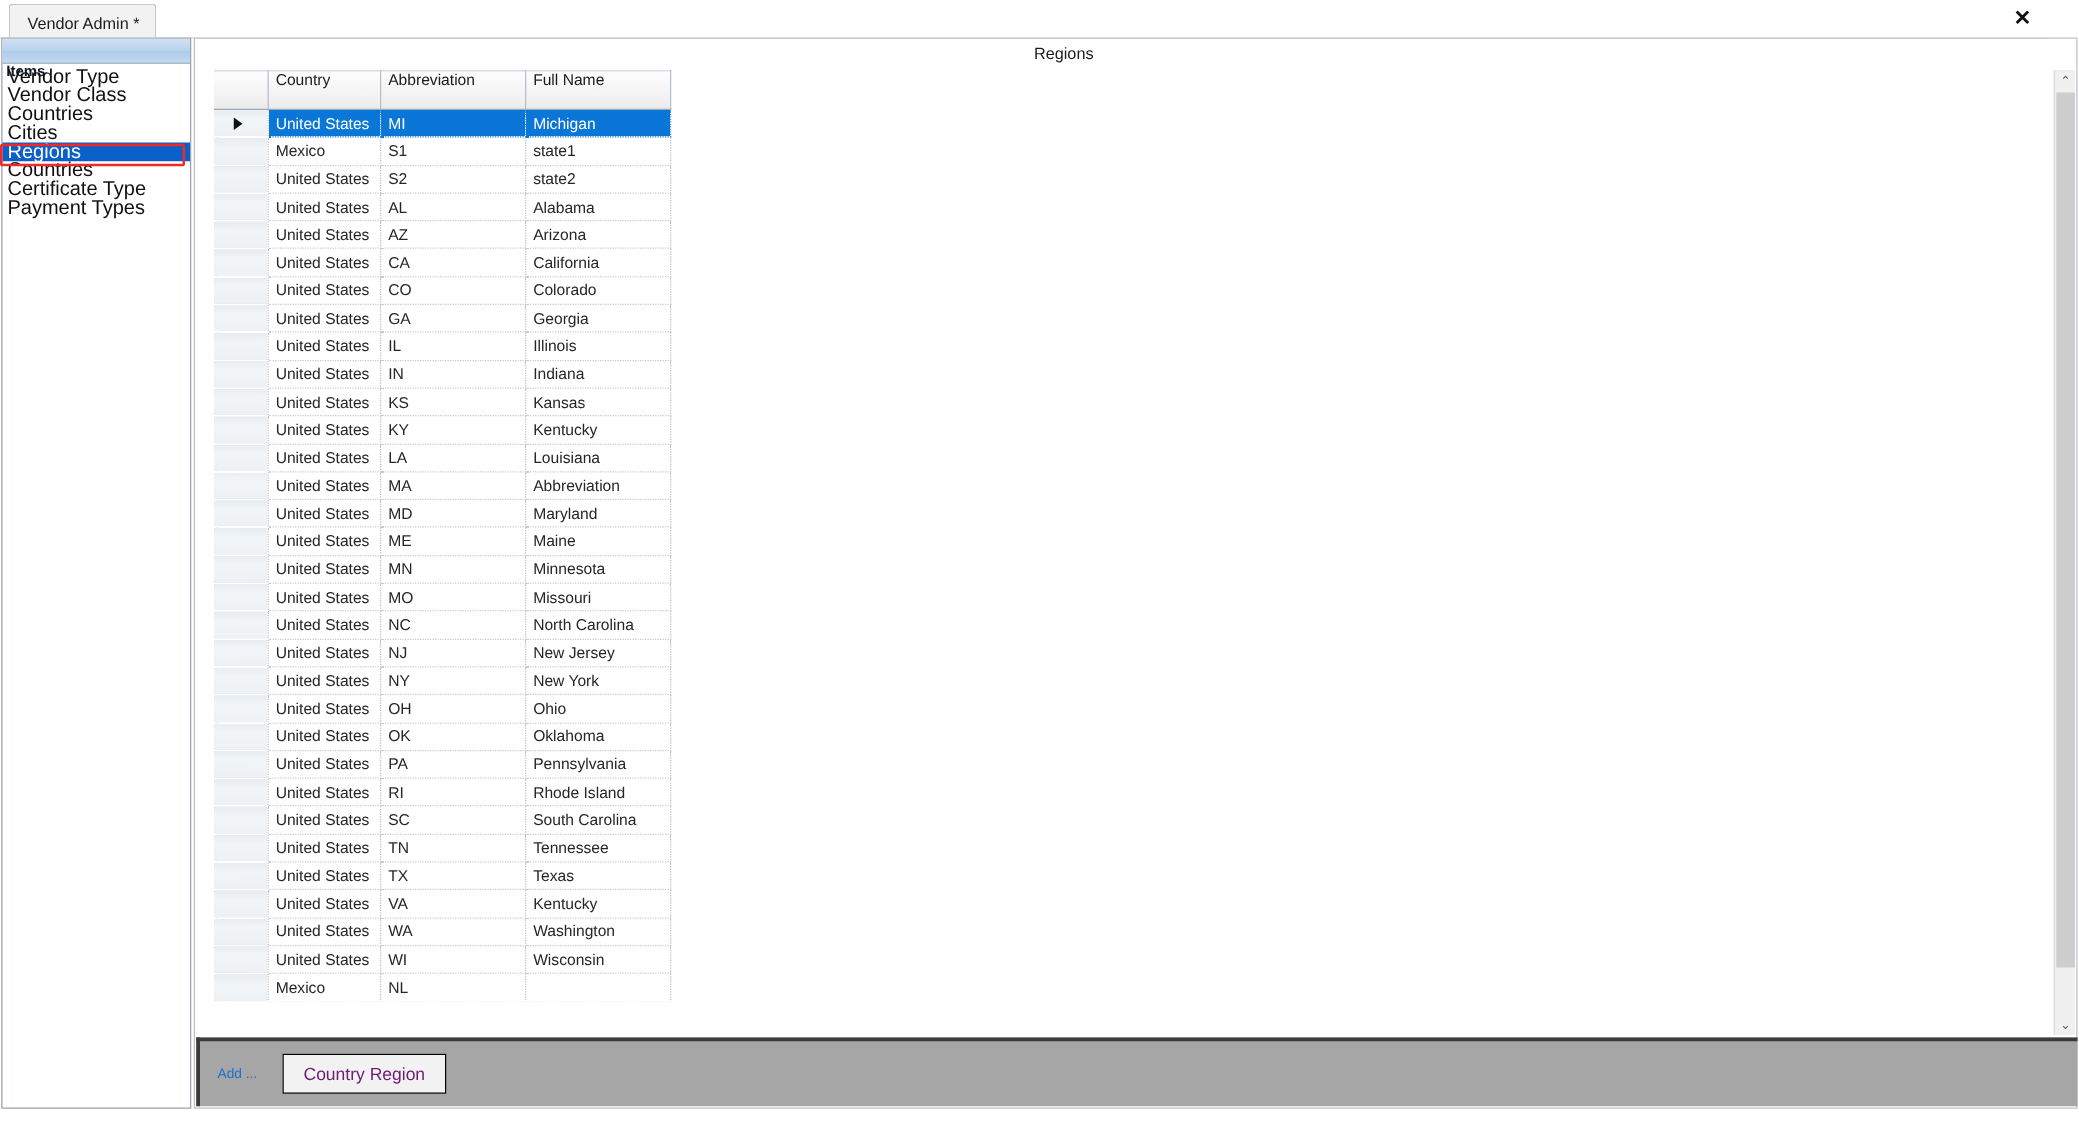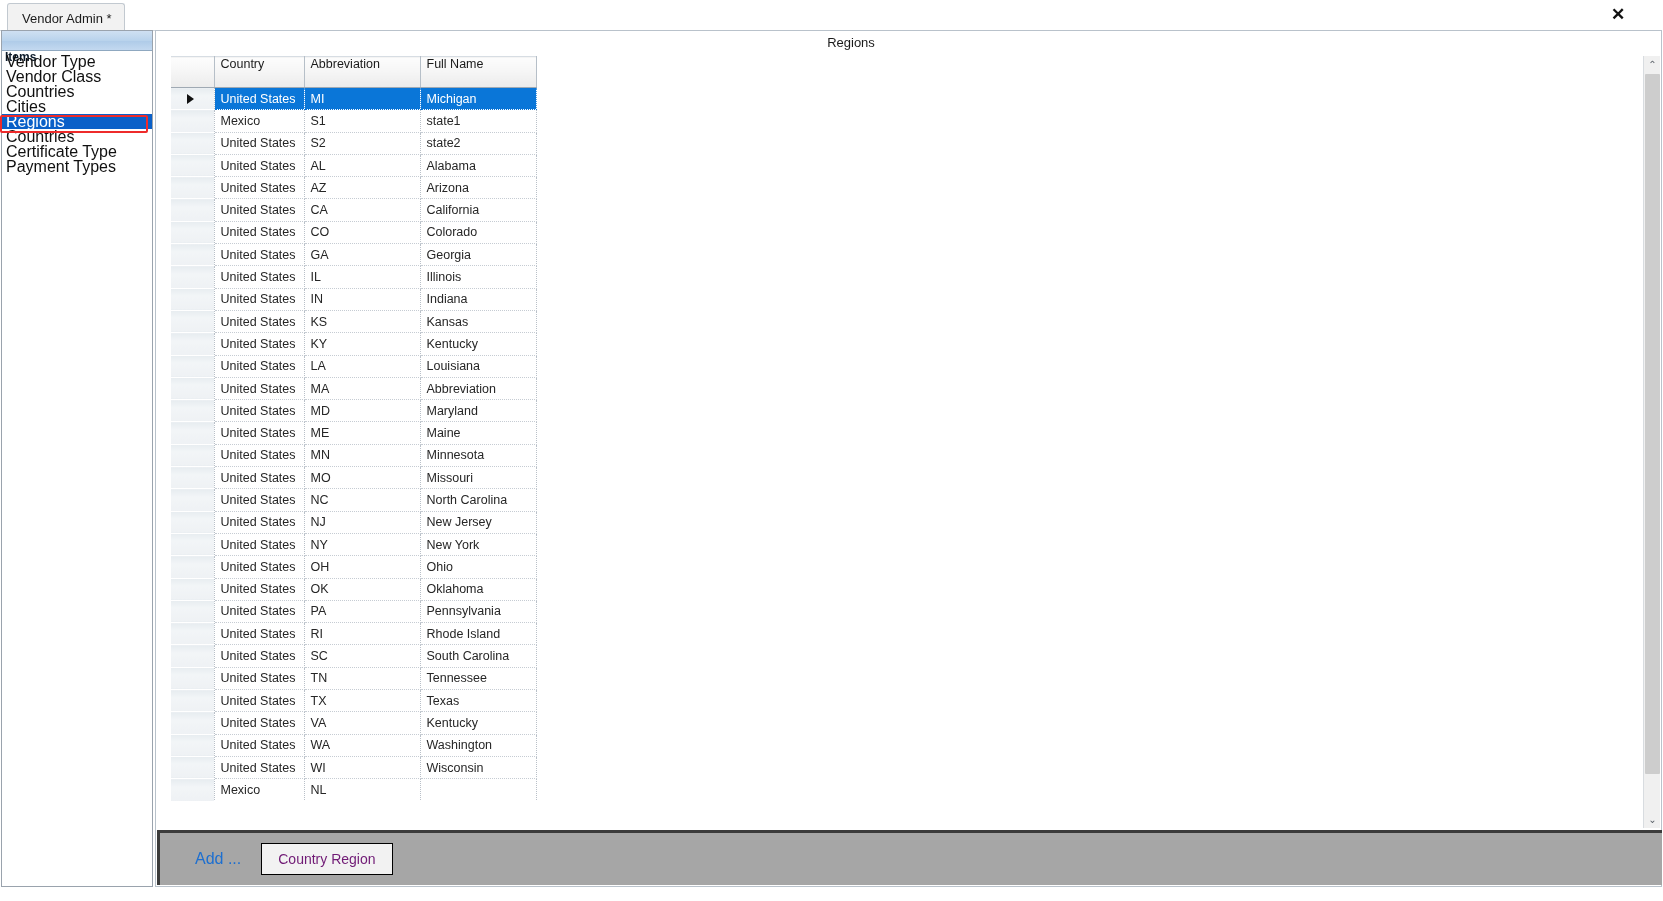--- a/index.html
+++ b/index.html
@@ -225,26 +225,25 @@
     width: 1505px;
     height: 55px;
     background: #a6a6a6;
     border-top: 3px solid #3b3b3b;
     border-left: 3px solid #3b3b3b;
     display: flex;
     align-items: center;
     padding-left: 14px;
   }
   .footer .addlink {
-    font-size: 16px;
+    font-size: 11px;
     color: #1d6fd0;
     margin-right: 20px;
     cursor: pointer;
     white-space: nowrap;
-    margin-left: 21px;
   }
   .footer .cr-button {
     background: #f2f2f2;
     border: 1px solid #000000;
     padding: 7px 16px;
     font-size: 14px;
     color: #701a75;
     cursor: pointer;
     white-space: nowrap;
   }

